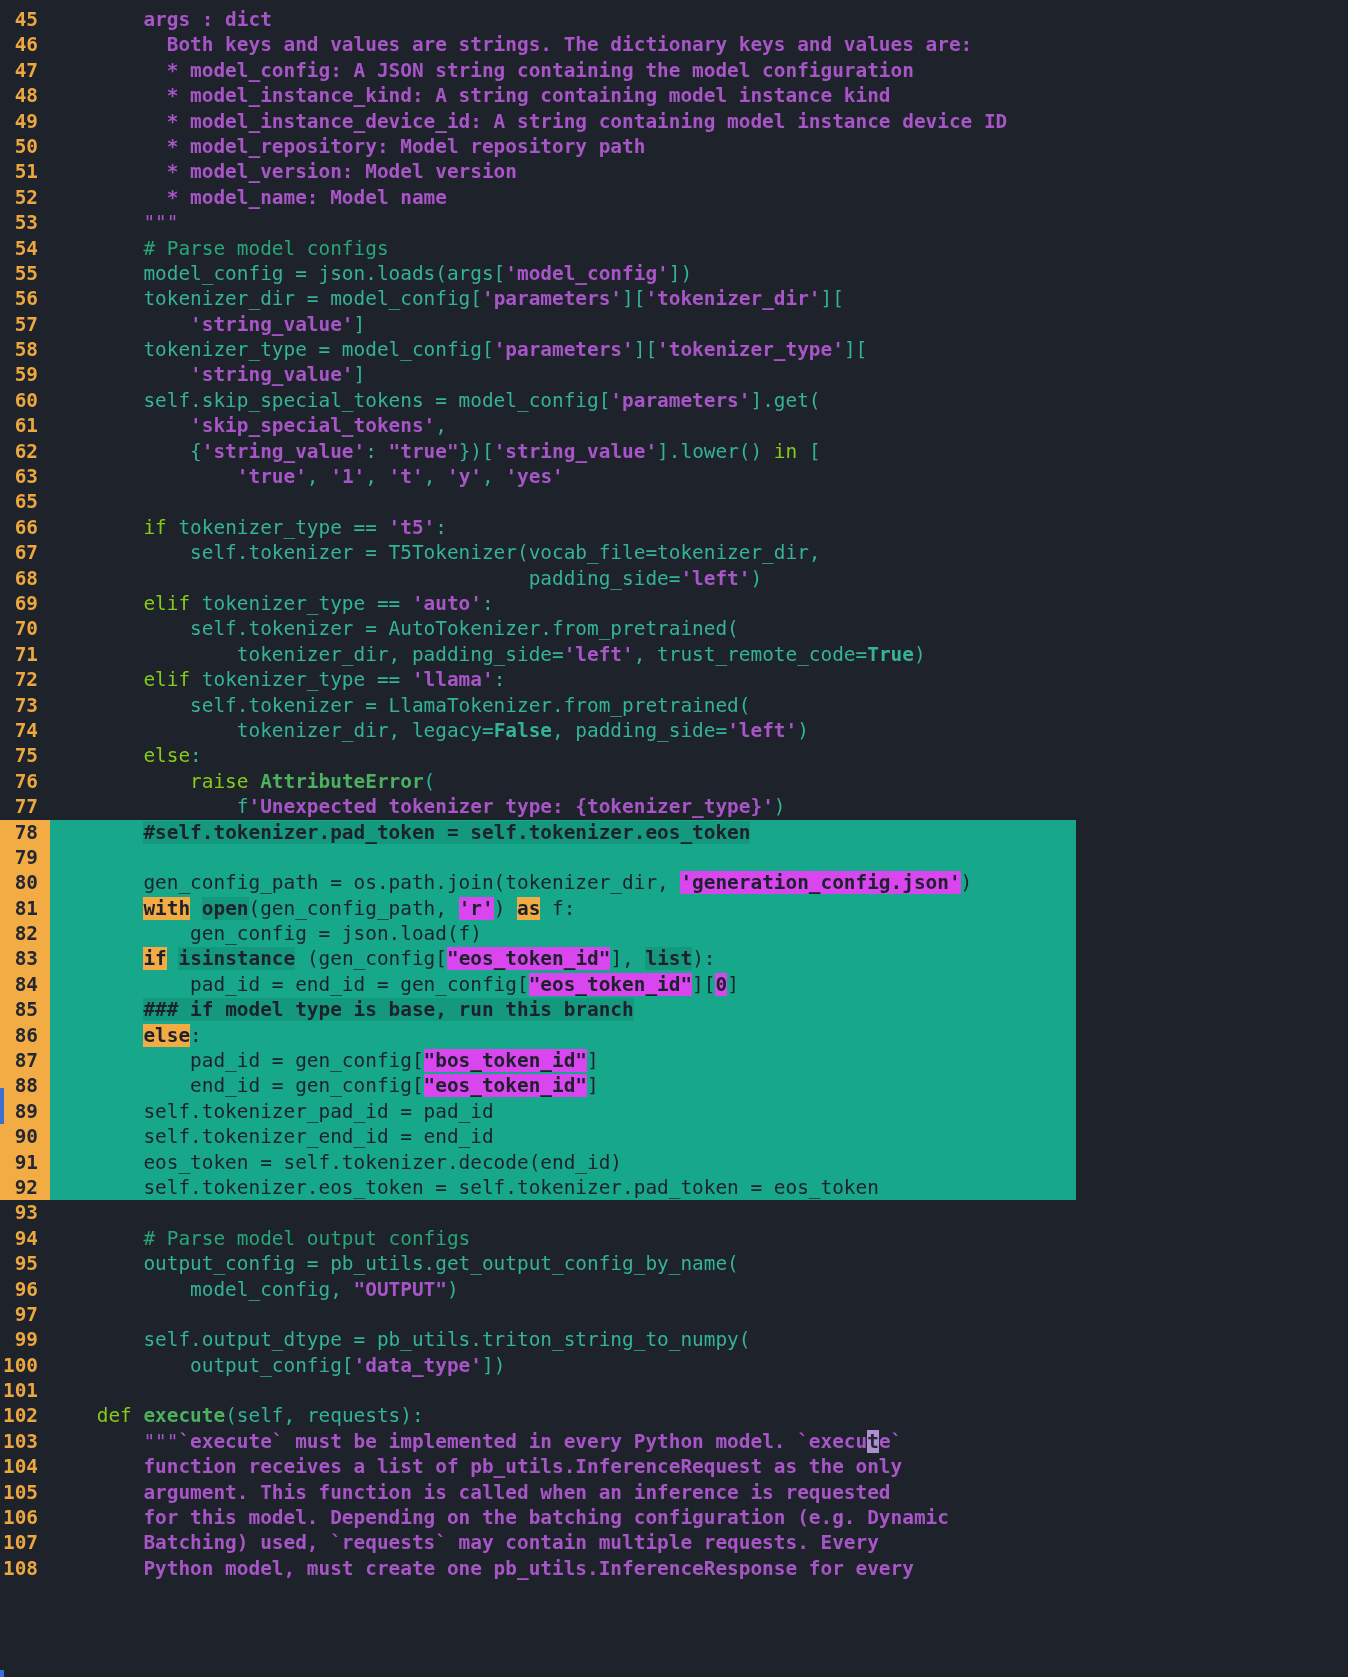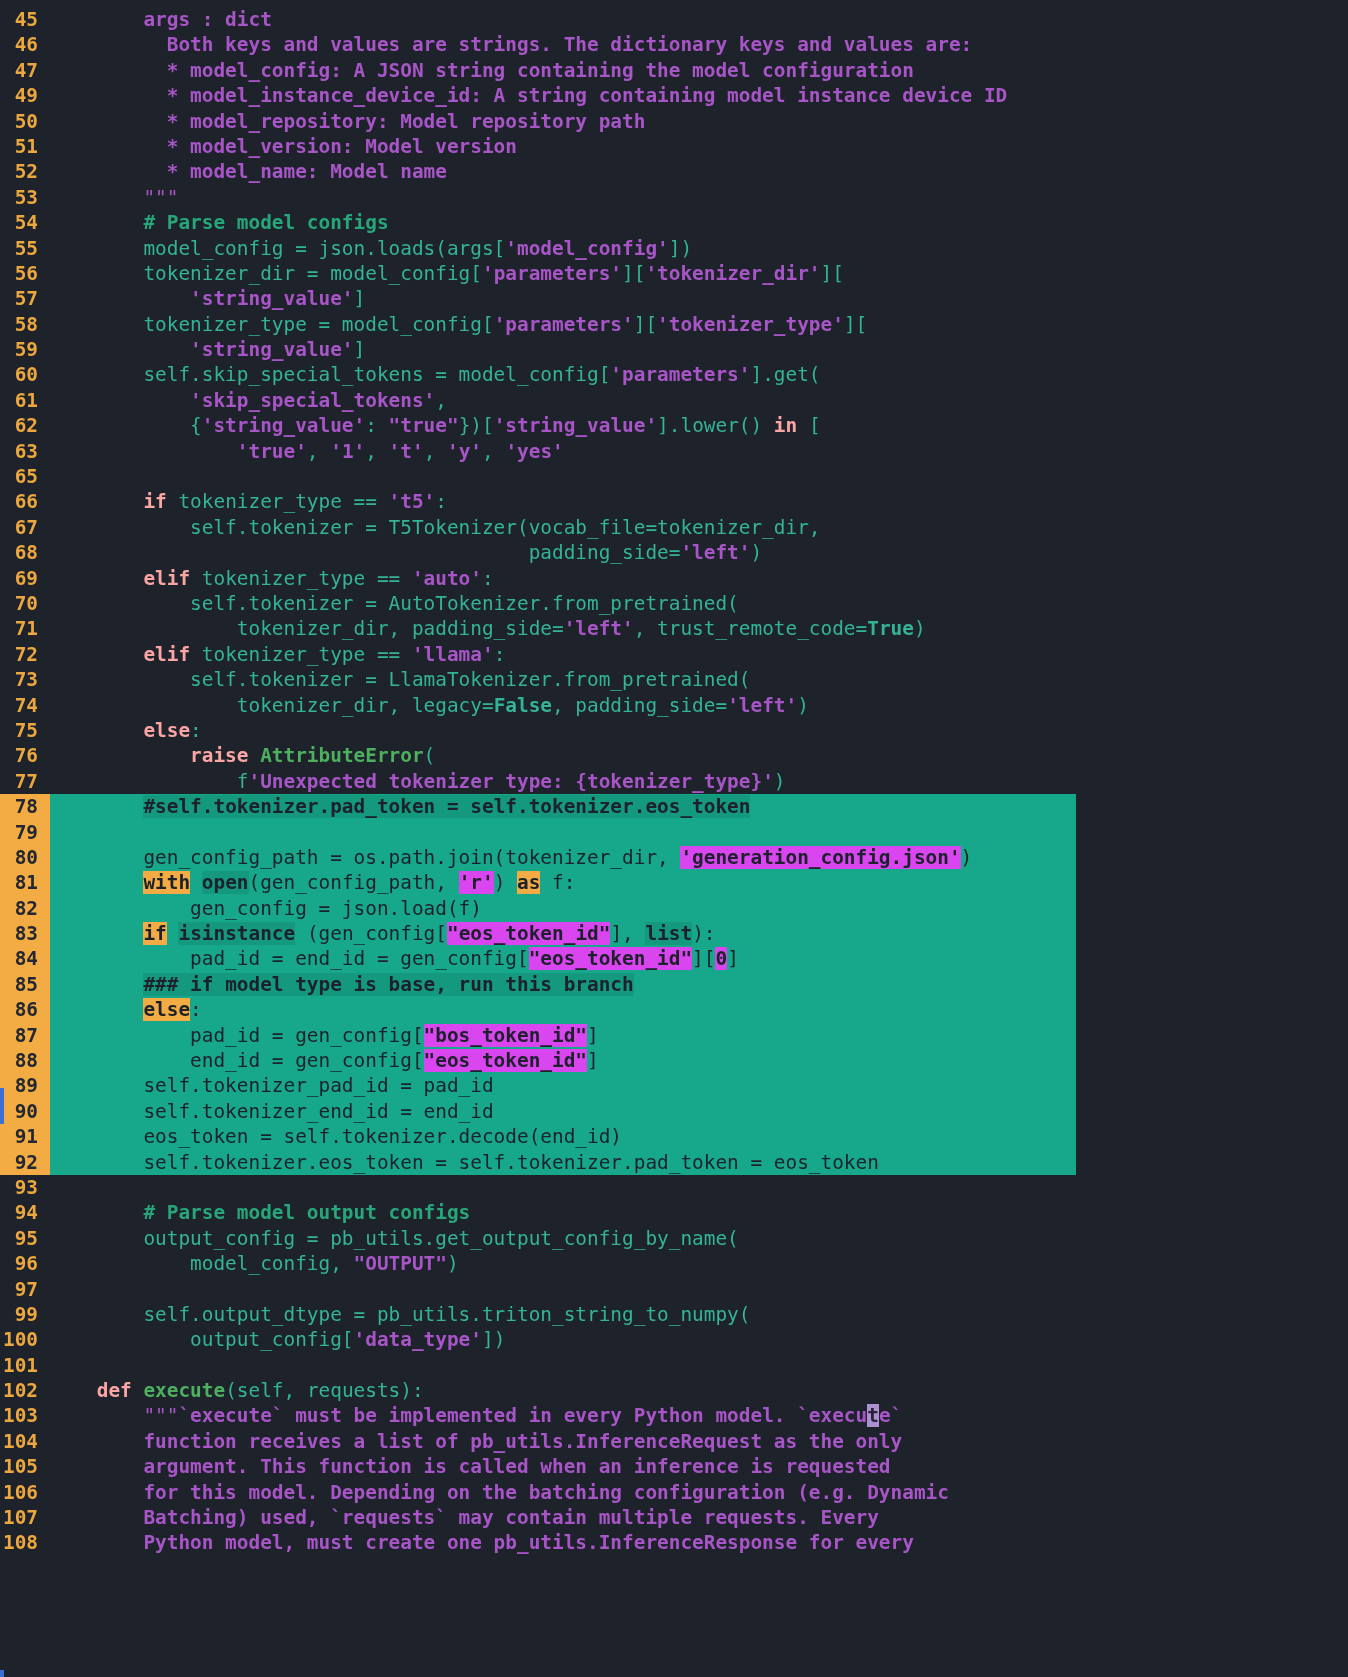--- a/index.html
+++ b/index.html
@@ -19,45 +19,46 @@
     color:#eda73f;font-weight:bold;
     user-select:none;
   }
   .codepart{flex:1 1 auto;white-space:pre;}
   
   .line.sel .codepart{background:#17a88b;}
   .line.sel .gutter{background:#f3ac44;color:#232731;}
   
   .code{color:#34b496;}
   .cb{color:#34b496;font-weight:bold;}
-  .kw{color:#fca5a5;font-weight:bold;}
+  .kw{color:#84cc16;font-weight:normal;}
   .str{color:#a855c8;font-weight:bold;}
   .d3{color:#a855c8;}
   .doc{color:#a855c8;font-weight:bold;}
-  .com{color:#27a779;font-weight:bold;text-align:center;}
+  .com{color:#27a779;font-weight:normal;text-align:center;}
   .cls{color:#4cb05e;font-weight:bold;}
   
   .b{color:#1d212b;}
   .bb{color:#1d212b;font-weight:bold;background:rgba(0,0,0,0.09);}
   .bkw{color:#1d212b;font-weight:bold;background:#f3ac44;text-align:right;}
   .bstr{color:#1d212b;font-weight:bold;background:#d946ef;}
   .cur{color:#2a2135;font-weight:bold;background:#ab91cf;}
   
   .edge-mark{position:absolute;left:0;width:4px;background:#3c6fd6;}
   #edge-mark-a{top:1088px;height:36px;}
   #edge-mark-b{top:1670px;height:7px;}
 </style>
 </head>
 <body>
 
 <div class="editor" id="editor">
   <div id="code-area">
       <div class="line"><span class="gutter">45</span><span class="codepart"><span class="doc">        args : dict</span></span></div>
       <div class="line"><span class="gutter">46</span><span class="codepart"><span class="doc">          Both keys and values are strings. The dictionary keys and values are:</span></span></div>
       <div class="line"><span class="gutter">47</span><span class="codepart"><span class="doc">          * model_config: A JSON string containing the model configuration</span></span></div>
+      <div class="line"><span class="gutter">48</span><span class="codepart"><span class="doc">          * model_instance_kind: A string containing model instance kind</span></span></div>
       <div class="line"><span class="gutter">49</span><span class="codepart"><span class="doc">          * model_instance_device_id: A string containing model instance device ID</span></span></div>
       <div class="line"><span class="gutter">50</span><span class="codepart"><span class="doc">          * model_repository: Model repository path</span></span></div>
       <div class="line"><span class="gutter">51</span><span class="codepart"><span class="doc">          * model_version: Model version</span></span></div>
       <div class="line"><span class="gutter">52</span><span class="codepart"><span class="doc">          * model_name: Model name</span></span></div>
       <div class="line"><span class="gutter">53</span><span class="codepart"><span class="d3">        """</span></span></div>
       <div class="line"><span class="gutter">54</span><span class="codepart"><span class="com">        # Parse model configs</span></span></div>
       <div class="line"><span class="gutter">55</span><span class="codepart"><span class="code">        model_config = json.loads(args[</span><span class="str">'model_config'</span><span class="code">])</span></span></div>
       <div class="line"><span class="gutter">56</span><span class="codepart"><span class="code">        tokenizer_dir = model_config[</span><span class="str">'parameters'</span><span class="code">][</span><span class="str">'tokenizer_dir'</span><span class="code">][</span></span></div>
       <div class="line"><span class="gutter">57</span><span class="codepart"><span class="code">            </span><span class="str">'string_value'</span><span class="code">]</span></span></div>
       <div class="line"><span class="gutter">58</span><span class="codepart"><span class="code">        tokenizer_type = model_config[</span><span class="str">'parameters'</span><span class="code">][</span><span class="str">'tokenizer_type'</span><span class="code">][</span></span></div>

